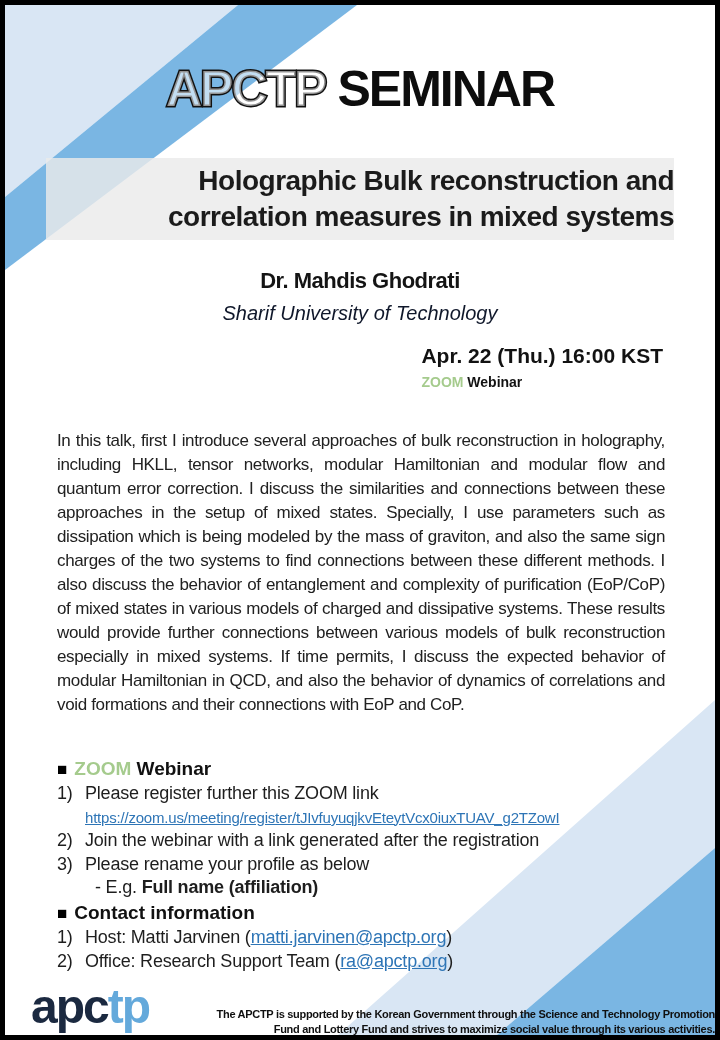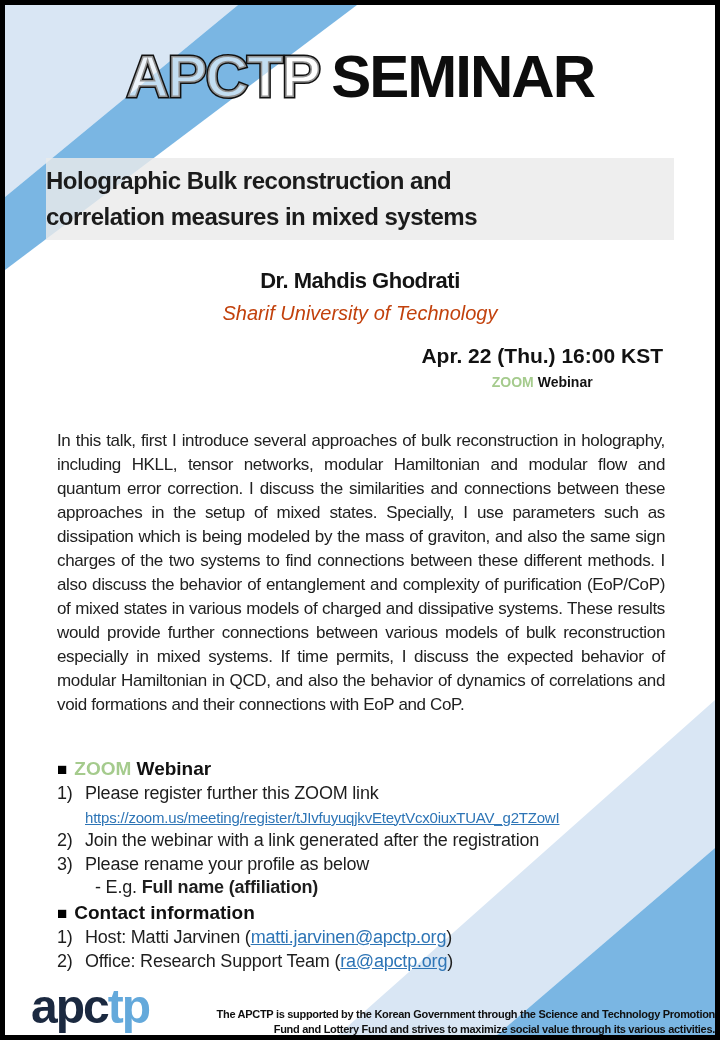--- a/index.html
+++ b/index.html
@@ -12,45 +12,45 @@
     color:#1e1e1e;
   }
   
   .stripe { position:absolute; inset:0; z-index:0; }
   .stripe-tl-pale   { background:#d9e6f4; clip-path:polygon(0 0, 233px 0, 0 192px); }
   .stripe-tl-medium { background:#7ab6e3; clip-path:polygon(233px 0, 352px 0, 0 265px, 0 192px); }
   .stripe-br-pale   { background:#d9e6f4; clip-path:polygon(710px 695px, 710px 843px, 492px 1030px, 333px 1030px); }
   .stripe-br-medium { background:#7ab6e3; clip-path:polygon(710px 843px, 710px 1030px, 492px 1030px); }
   
   .brand {
-    position:absolute; z-index:2; top:32px; left:0; width:100%;
-    text-align:center; font-weight:bold; font-size:60px; line-height:80px;
+    position:absolute; z-index:2; top:44px; left:0; width:100%;
+    text-align:center; font-weight:bold; font-size:50px; line-height:80px;
     letter-spacing:-2px; white-space:nowrap;
   }
   .brand-outline {
     color:rgba(255,255,255,0.55);
     -webkit-text-stroke:3px #111;
     paint-order:stroke fill;
     margin-right:12px;
   }
   .brand-solid { color:#0d0d0d; }
   
   .title-banner {
     position:absolute; z-index:1; left:41px; top:153px; width:628px; height:82px;
     background:rgba(234,234,234,0.82);
-    display:flex; flex-direction:column; justify-content:center; align-items:flex-start;
-    font-weight:bold; font-size:24px; line-height:36px; color:#1b1b1b;
+    display:flex; flex-direction:column; justify-content:center; align-items:flex-end;
+    font-weight:bold; font-size:28px; line-height:36px; color:#1b1b1b;
     text-align:center; letter-spacing:-0.5px;
   }
   
   .speaker { position:absolute; z-index:2; top:258px; left:0; width:100%; text-align:center; }
   .speaker-name { font-weight:bold; font-size:22px; line-height:36px; color:#141414; letter-spacing:-0.5px; }
-  .speaker-affiliation { font-style:italic; font-size:20px; line-height:28px; color:#c2410c; }
+  .speaker-affiliation { font-style:italic; font-size:20px; line-height:28px; color:#0f172a; }
   
-  .schedule { position:absolute; z-index:2; top:338px; right:52px; text-align:center; font-weight:bold; }
+  .schedule { position:absolute; z-index:2; top:338px; right:52px; text-align:left; font-weight:bold; }
   .schedule-datetime { font-size:21px; line-height:26px; color:#121212; }
   .schedule-platform { font-size:14px; line-height:26px; color:#121212; }
   .green { color:#a5cb8d; }
   
   .abstract {
     position:absolute; z-index:2; left:52px; top:424px; width:608px;
     font-size:17px; line-height:24px; letter-spacing:-0.35px;
     text-align:justify; color:#212121;
   }
   

